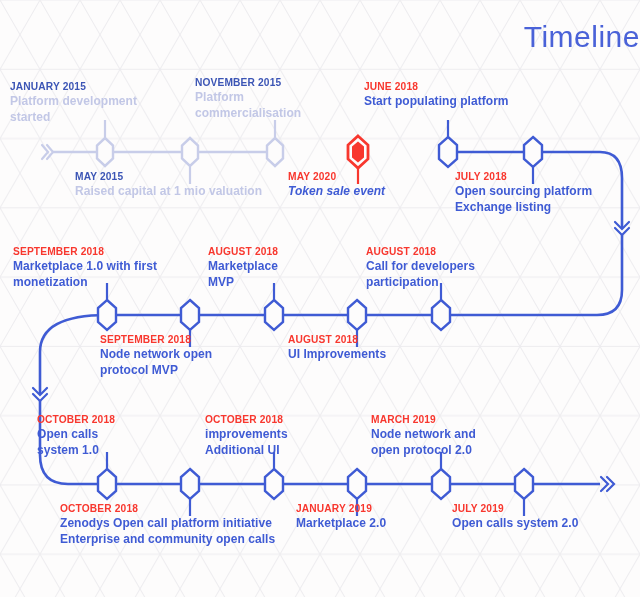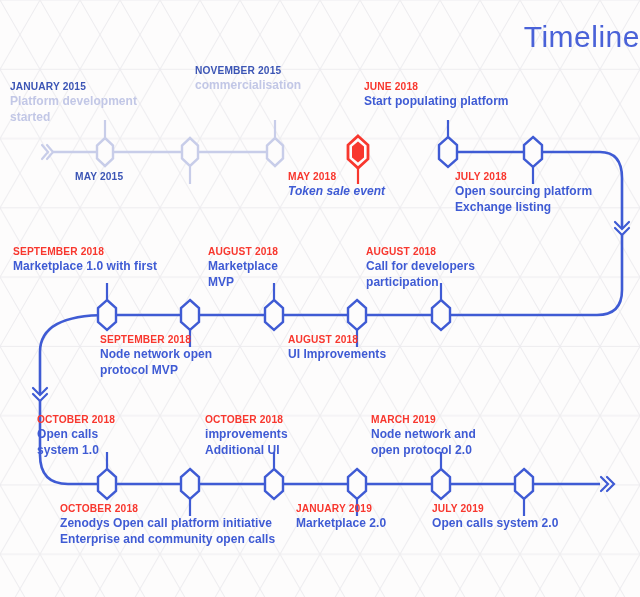--- a/index.html
+++ b/index.html
@@ -161,46 +161,49 @@
 <div id="title">Timeline</div>
 
 <div class="label tone-faded" style="left:10px;top:80px;width:190px;">
   <div class="lab-date">JANUARY 2015</div>
   <div class="lab-desc">Platform development</div>
   <div class="lab-desc">started</div>
 </div>
 
 <div class="label tone-faded" style="left:75px;top:170px;width:230px;">
   <div class="lab-date">MAY 2015</div>
-</div>
-
-<div class="label tone-faded" style="left:195px;top:64px;width:160px;">
+  <div class="lab-desc">Raised capital at 1 mio valuation</div>
+</div>
+
+<div class="label tone-faded" style="left:195px;top:76px;width:160px;">
   <div class="lab-date">NOVEMBER 2015</div>
+  <div class="lab-desc">Platform</div>
   <div class="lab-desc">commercialisation</div>
 </div>
 
 <div class="label tone-red" style="left:288px;top:170px;width:142px;">
-  <div class="lab-date">MAY 2018</div>
+  <div class="lab-date">MAY 2020</div>
   <div class="lab-desc">Token sale event</div>
 </div>
 
 <div class="label tone-blue" style="left:364px;top:80px;width:170px;">
   <div class="lab-date">JUNE 2018</div>
   <div class="lab-desc">Start populating platform</div>
 </div>
 
 <div class="label tone-blue" style="left:455px;top:170px;width:160px;">
   <div class="lab-date">JULY 2018</div>
   <div class="lab-desc">Open sourcing platform</div>
   <div class="lab-desc">Exchange listing</div>
 </div>
 
 <div class="label tone-blue" style="left:13px;top:245px;width:190px;">
   <div class="lab-date">SEPTEMBER 2018</div>
   <div class="lab-desc">Marketplace 1.0 with first</div>
+  <div class="lab-desc">monetization</div>
 </div>
 
 <div class="label tone-blue" style="left:100px;top:333px;width:182px;">
   <div class="lab-date">SEPTEMBER 2018</div>
   <div class="lab-desc">Node network  open</div>
   <div class="lab-desc">protocol MVP</div>
 </div>
 
 <div class="label tone-blue" style="left:208px;top:245px;width:132px;">
   <div class="lab-date">AUGUST 2018</div>
@@ -241,16 +244,16 @@
   <div class="lab-date">JANUARY 2019</div>
   <div class="lab-desc">Marketplace 2.0</div>
 </div>
 
 <div class="label tone-blue" style="left:371px;top:413px;width:148px;">
   <div class="lab-date">MARCH 2019</div>
   <div class="lab-desc">Node network and</div>
   <div class="lab-desc">open protocol 2.0</div>
 </div>
 
-<div class="label tone-blue" style="left:432px;top:502px;width:170px;">
+<div class="label tone-blue" style="left:452px;top:502px;width:170px;">
   <div class="lab-date">JULY 2019</div>
   <div class="lab-desc">Open calls system 2.0</div>
 </div>
 
 </body></html>

